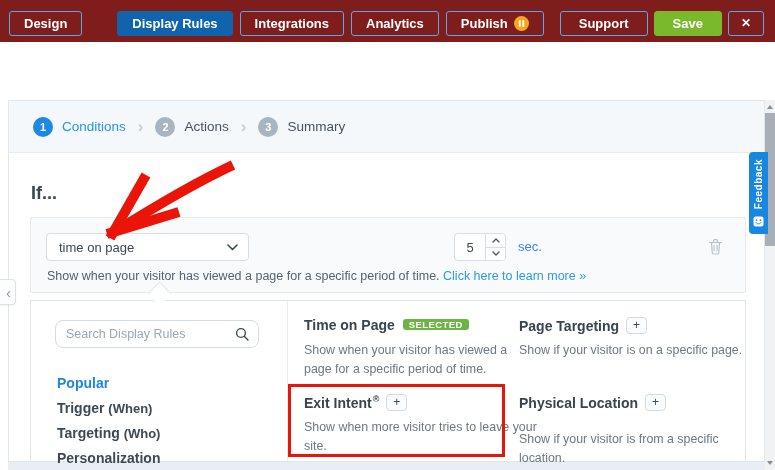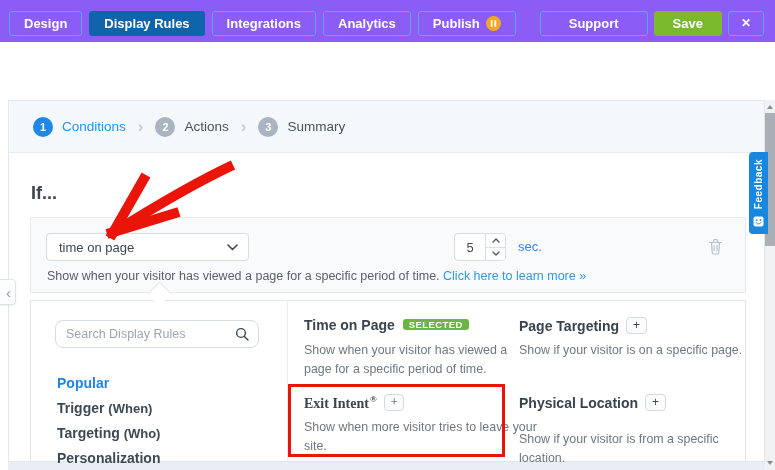--- a/index.html
+++ b/index.html
@@ -1,27 +1,27 @@
 <!DOCTYPE html>
 <html><head>
 <meta charset="utf-8">
 <style>
   html,body{margin:0;padding:0;background:#fff;}
   .screen{position:relative;width:775px;height:470px;background:#ffffff;overflow:hidden;
           font-family:"Liberation Sans",sans-serif;-webkit-font-smoothing:antialiased;}
 
   
-  .topnav{position:absolute;left:0;top:0;width:775px;height:42px;background:#8b5cf6;}
+  .topnav{position:absolute;left:0;top:0;width:775px;height:42px;background:#7f1d1d;}
   .tabs-left{position:absolute;left:9px;top:11px;display:flex;gap:7px;}
   .tabs-right{position:absolute;right:11px;top:11px;display:flex;gap:6px;}
   .tab{height:25px;line-height:23px;box-sizing:border-box;border:1px solid #5aa6e9;border-radius:3px;
        padding:0 14px;color:#fff;font-size:13px;font-weight:bold;cursor:pointer;display:flex;align-items:center;gap:6px;}
-  .tab.active{background:#0f64ab;border-color:#0f64ab;}
+  .tab.active{background:#0f64ab;border-color:#0f64ab;margin-left:28px;}
   .btn{height:25px;line-height:23px;box-sizing:border-box;border:1px solid #5aa6e9;border-radius:3px;
-       padding:0 28px;color:#fff;font-size:13px;font-weight:bold;cursor:pointer;display:flex;align-items:center;justify-content:center;}
+       padding:0 18px;color:#fff;font-size:13px;font-weight:bold;cursor:pointer;display:flex;align-items:center;justify-content:center;}
   .btn.save{background:#7ab82c;border-color:#7ab82c;padding:0 18px;}
   .btn.close{padding:0 12px;font-size:12px;}
 
   
   .card{position:absolute;left:8px;top:100px;width:757px;height:362px;box-sizing:border-box;
         background:#fff;border:1px solid #e2e7ec;}
   .bottom-strip{position:absolute;left:8px;top:462px;width:757px;height:8px;background:#e8eef4;}
 
   .stepper{position:absolute;left:0;top:0;right:0;height:51px;background:#f5f8fa;border-bottom:1px solid #e7ebef;
            display:flex;align-items:center;padding-left:24px;font-size:13.5px;color:#49535e;}
@@ -75,21 +75,21 @@
   .rule{position:absolute;width:225px;}
   .rule-title{font-size:14px;font-weight:bold;color:#39444f;display:flex;align-items:center;cursor:pointer;}
   .rule-title sup{font-size:9px;margin-left:1px;}
   .sel-badge{margin-left:8px;background:#6cb544;color:#fff;font-size:9.5px;font-weight:bold;letter-spacing:.4px;
              padding:0 6px;border-radius:3px;position:relative;top:-1px;}
   .plus-pill{margin-left:7px;box-sizing:border-box;height:17px;line-height:15px;padding:0 6px;border:1px solid #d3dae1;
              border-radius:4px;background:#fafbfc;font-size:12px;font-weight:normal;color:#3c4752;cursor:pointer;}
   .rule-desc{position:absolute;font-size:12.4px;line-height:19px;color:#6d7883;white-space:pre-line;width:235px;}
   .r1{left:273px;top:16px;} .r1d{left:273px;top:40px;}
   .r2{left:488px;top:16px;} .r2d{left:488px;top:40px;}
-  .r3{left:273px;top:93px;font-family:Liberation Serif, serif;} .r3d{left:273px;top:117px;}
+  .r3{left:273px;top:93px;} .r3d{left:273px;top:117px;}
   .r4{left:488px;top:93px;} .r4d{left:488px;top:117px;margin-top:12px;}
 
   
   .anno-box{position:absolute;left:288px;top:384px;width:217px;height:73px;box-sizing:border-box;
             border:3px solid #ea1508;z-index:8;}
   .anno-arrow{position:absolute;left:90px;top:150px;z-index:9;pointer-events:none;}
 
   
   .feedback-tab{position:absolute;left:749px;top:152px;width:19px;height:82px;background:#1787e0;
                 border-radius:4px 0 0 4px;z-index:7;display:flex;flex-direction:column;align-items:center;

